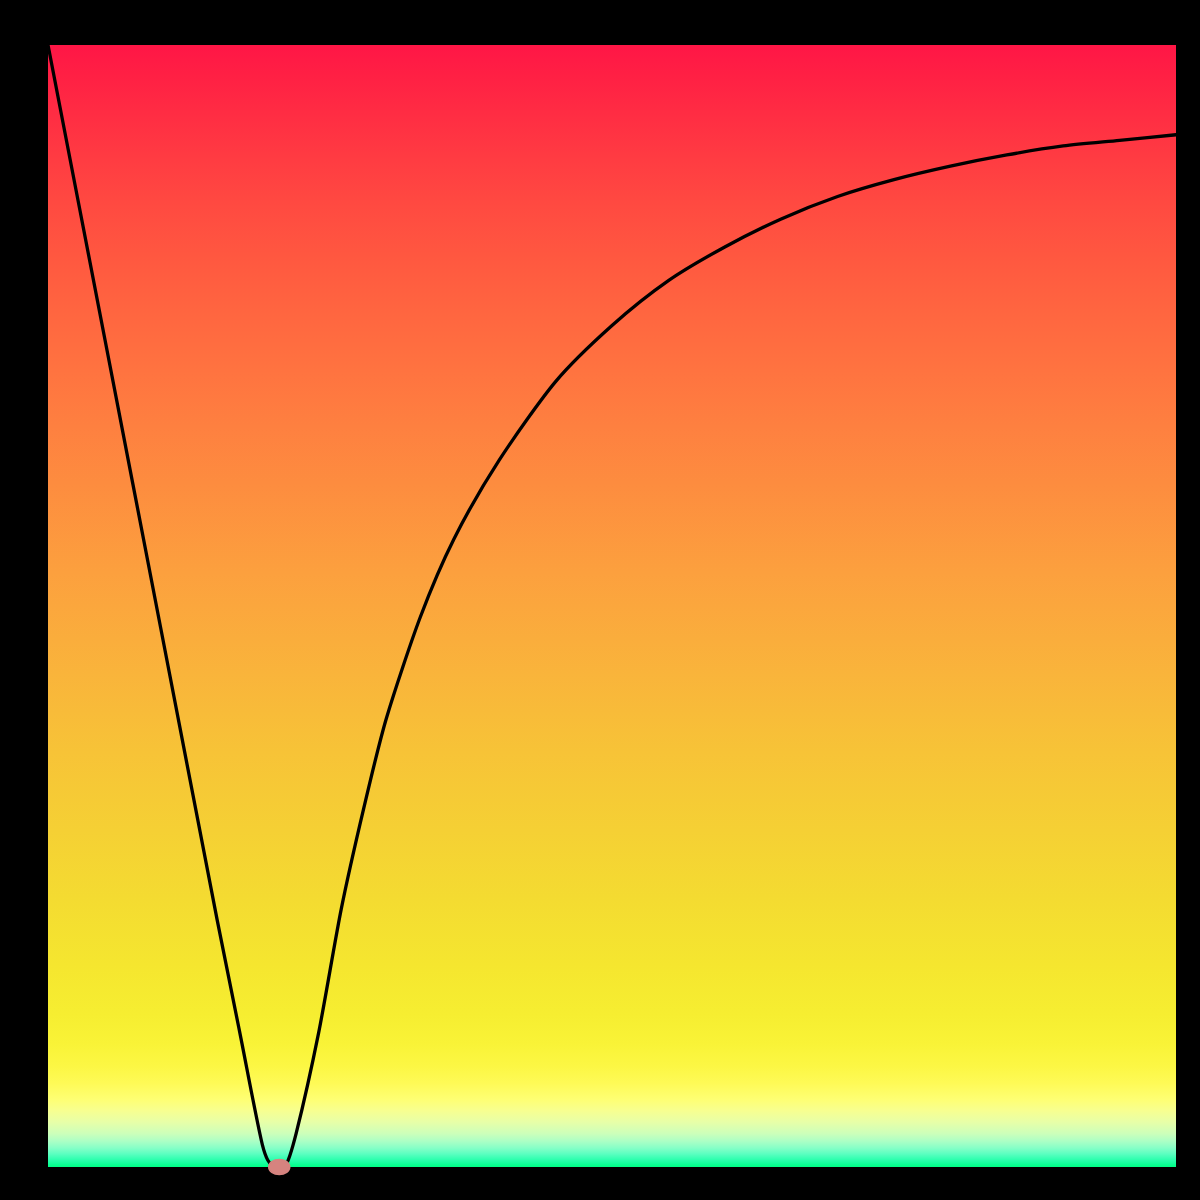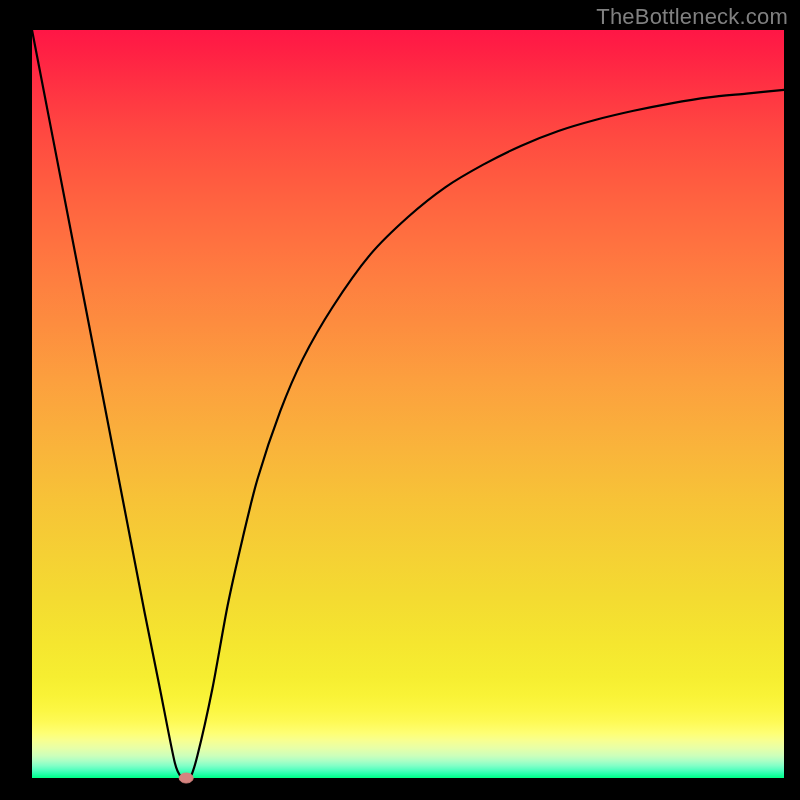--- a/index.html
+++ b/index.html
@@ -91,14 +91,13 @@
 </head>
 <body>
 
 <div class="frame">
   <div class="plot-area">
     <svg class="overlay" viewBox="0 0 752 748" preserveAspectRatio="none">
       <path id="curve-path" class="curve" d="M 0.00 0.00 C 5.01 25.93, 27.57 142.62, 37.60 194.48 C 47.63 246.34, 65.17 337.10, 75.20 388.96 C 85.23 440.82, 105.78 547.54, 112.80 583.44 C 119.82 619.34, 123.83 638.29, 127.84 658.24 C 131.85 678.19, 139.87 721.07, 142.88 733.04 C 145.89 745.01, 148.39 746.01, 150.40 748.00 C 152.41 749.99, 155.91 750.99, 157.92 748.00 C 159.93 745.01, 162.43 737.53, 165.44 725.56 C 168.45 713.59, 176.47 678.19, 180.48 658.24 C 184.49 638.29, 191.51 595.91, 195.52 575.96 C 199.53 556.01, 206.55 525.59, 210.56 508.64 C 214.57 491.69, 220.59 465.75, 225.60 448.80 C 230.61 431.85, 242.14 397.44, 248.16 381.48 C 254.18 365.52, 263.70 343.08, 270.72 329.12 C 277.74 315.16, 291.78 290.72, 300.80 276.76 C 309.82 262.80, 328.37 236.37, 338.40 224.40 C 348.43 212.43, 365.97 195.98, 376.00 187.00 C 386.03 178.02, 403.57 164.06, 413.60 157.08 C 423.63 150.10, 441.17 140.13, 451.20 134.64 C 461.23 129.15, 478.77 120.43, 488.80 115.94 C 498.83 111.45, 516.37 104.47, 526.40 100.98 C 536.43 97.49, 553.97 92.45, 564.00 89.76 C 574.03 87.07, 591.57 82.98, 601.60 80.78 C 611.63 78.59, 629.17 75.10, 639.20 73.30 C 649.23 71.51, 666.77 68.62, 676.80 67.32 C 686.83 66.02, 704.37 64.58, 714.40 63.58 C 724.43 62.58, 746.99 60.34, 752.00 59.84"></path>
       <ellipse id="marker-el" class="marker" rx="7" ry="5" cx="154.16" cy="748.00" style="fill: rgb(214, 131, 127); stroke: rgb(214, 131, 127);"></ellipse>
     </svg>
   </div>
-  <div class="watermark">TheBottleneck.com</div>
 </div>
 
 </body></html>

